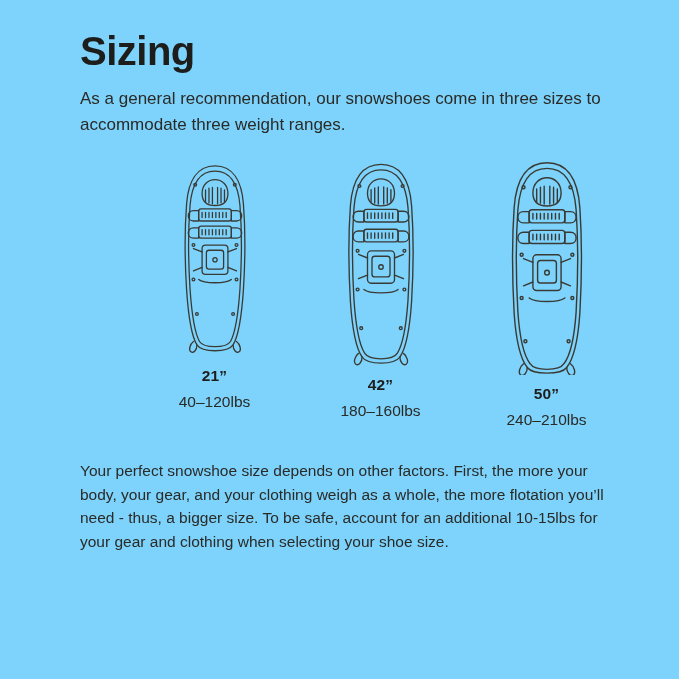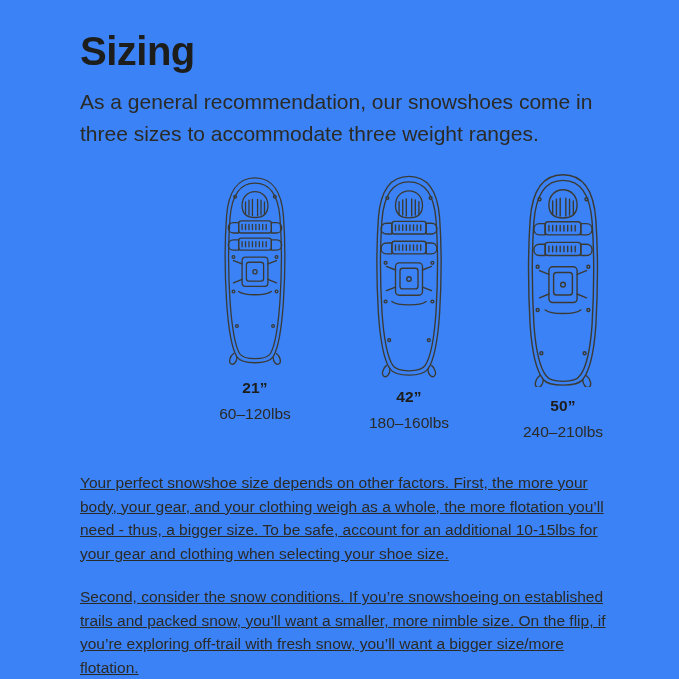--- a/index.html
+++ b/index.html
@@ -13,40 +13,40 @@
     font-family: "Liberation Sans", sans-serif;
     color: #1d1d1b;
     overflow: hidden;
   }
   .page {
     position: relative;
     width: 679px;
     height: 679px;
     box-sizing: border-box;
     padding: 26px 52px 0 78px;
-    background: #3b82f6;
+    background: #7dd3fc;
   }
   .title {
     font-size: 40px;
     font-weight: bold;
     letter-spacing: -0.5px;
     margin: 4px 0 14px 2px;
     line-height: 1.05;
   }
   .intro {
-    font-size: 21px;
+    font-size: 17px;
     line-height: 1.5;
     max-width: 555px;
     margin: 12px 0 0 2px;
     color: #2a2a26;
   }
   .sizes {
     display: flex;
-    justify-content: flex-end;
-    gap: 26px;
+    justify-content: center;
+    gap: 38px;
     margin: 22px 0 0 56px;
   }
   .size-col {
     width: 128px;
     display: flex;
     flex-direction: column;
     align-items: center;
   }
   .shoe {
     width: 104px;
@@ -69,21 +69,20 @@
   }
   .body-copy {
     margin: 30px 0 0 2px;
     max-width: 530px;
   }
   .body-copy p {
     font-size: 15.5px;
     line-height: 1.52;
     margin: 0 0 20px 0;
     color: #2a2a26;
-    text-decoration: underline;
   }
 </style>
 </head>
 <body>
 
 <div class="page">
 
   <h1 class="title">Sizing</h1>
 
   <p class="intro">As a general recommendation, our snowshoes come in three sizes to accommodate three weight ranges.</p>
@@ -116,21 +115,21 @@
             <circle cx="78" cy="30" r="1.6"></circle>
           <circle cx="30" cy="100" r="1.6"></circle>
             <circle cx="80" cy="100" r="1.6"></circle>
           <circle cx="30" cy="140" r="1.6"></circle>
             <circle cx="80" cy="140" r="1.6"></circle>
           <circle cx="34" cy="180" r="1.6"></circle>
             <circle cx="76" cy="180" r="1.6"></circle>
         </g>
       </svg>
       <div class="size-label">21”</div>
-      <div class="size-weight">60–120lbs</div>
+      <div class="size-weight">40–120lbs</div>
     </div>
 
     <div class="size-col">
       <svg class="shoe s25" viewBox="0 0 110 230" aria-hidden="true">
         <g fill="none" stroke="#3a3a34" stroke-width="1.5" stroke-linejoin="round" stroke-linecap="round">
           <path d="M55 6 C33 6 23 25 21 52 C19 80 19 124 21 158 C23 188 27 210 34 220 C40 229 70 229 76 220 C83 210 87 188 89 158 C91 124 91 80 89 52 C87 25 77 6 55 6 Z"></path>
           <path d="M55 12 C36 12 27 29 25 54 C23 81 23 124 25 157 C27 186 31 207 37 216 C42 224 68 224 73 216 C79 207 83 186 85 157 C87 124 87 81 85 54 C83 29 74 12 55 12 Z"></path>
           <path d="M34 220 C34 226 30 230 27 228 C24 226 26 219 30 216"></path>
           <path d="M76 220 C76 226 80 230 83 228 C86 226 84 219 80 216"></path>
           <path d="M40 38 C40 28 47 22 55 22 C63 22 70 28 70 38 C70 46 66 52 55 52 C44 52 40 46 40 38 Z"></path>
@@ -195,16 +194,15 @@
         </g>
       </svg>
       <div class="size-label">50”</div>
       <div class="size-weight">240–210lbs</div>
     </div>
 
   </div>
 
   <div class="body-copy">
     <p>Your perfect snowshoe size depends on other factors. First, the more your body, your gear, and your clothing weigh as a whole, the more flotation you’ll need - thus, a bigger size. To be safe, account for an additional 10-15lbs for your gear and clothing when selecting your shoe size.</p>
-    <p>Second, consider the snow conditions. If you’re snowshoeing on established trails and packed snow, you’ll want a smaller, more nimble size. On the flip, if you’re exploring off-trail with fresh snow, you’ll want a bigger size/more flotation.</p>
   </div>
 
 </div>
 
 </body></html>

